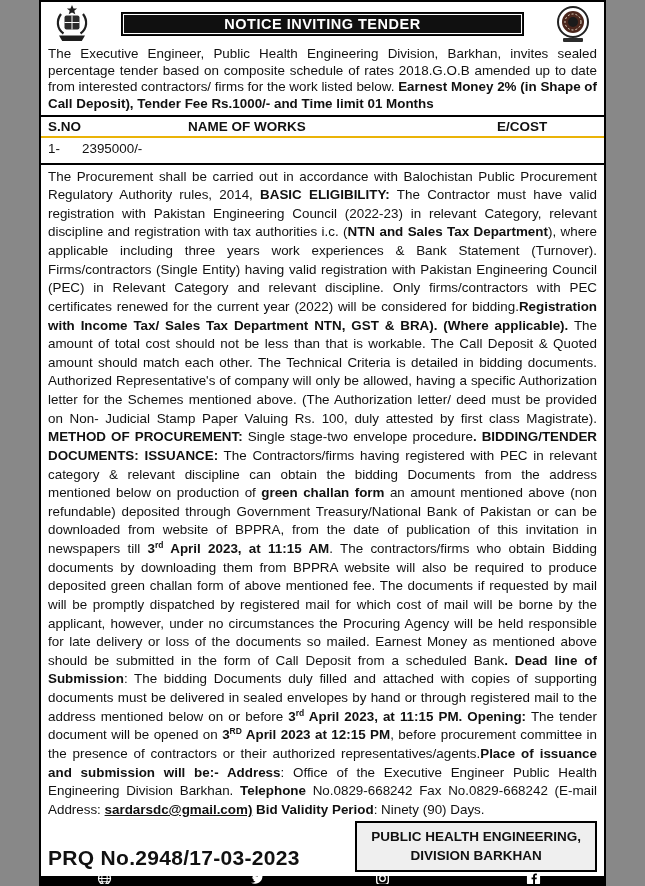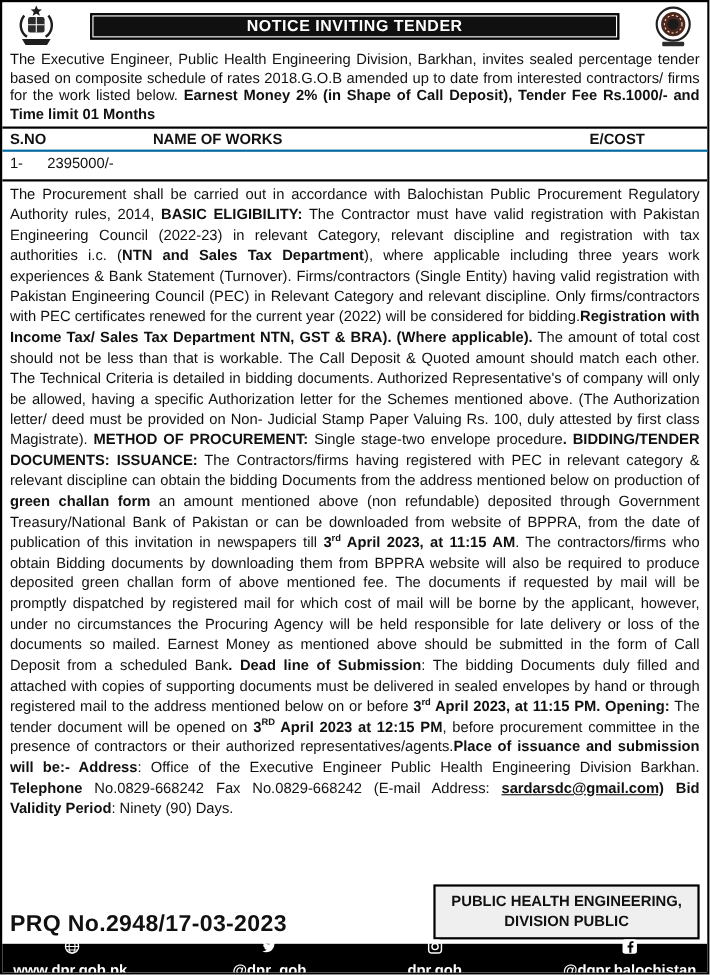--- a/index.html
+++ b/index.html
@@ -1,44 +1,44 @@
 <!DOCTYPE html>
 <html><head>
 <meta charset="utf-8">
 <style>
   * { margin:0; padding:0; box-sizing:border-box; }
   body { background:#888; font-family:"Liberation Sans", sans-serif; }
   .page {
-    width:645px; height:886px; margin:0 auto; background:#fff;
+    width:567px; height:886px; margin:0 auto; background:#fff;
     border:2px solid #000; display:flex; flex-direction:column;
     color:#111; overflow:hidden;
   }
   
   .header { display:flex; align-items:center; padding:3px 8px 1px; height:42px; }
   .logo { width:46px; height:40px; flex:0 0 auto; }
   .title-bar {
     flex:1; margin:0 26px; background:#101010; color:#fff;
     border:1px solid #000; outline:1px solid #fff; outline-offset:-3px;
     text-align:center; font-weight:700; font-size:14.5px; letter-spacing:.5px;
     padding:3px 0;
   }
   
   .intro {
     padding:2px 7px 3px; font-size:13.4px; line-height:1.24;
     text-align:justify;
   }
   
   .ntable { border-top:2px solid #000; }
   .thead {
-    display:flex; border-bottom:2px solid #0369a1; font-weight:700;
+    display:flex; border-bottom:2px solid #eab308; font-weight:700;
     font-size:13.5px; padding:2px 7px;justify-content:center;
   }
   .trow { display:flex; font-size:13.4px; padding:2px 7px 5px; border-bottom:2px solid #000; line-height:1.28; }
   .c-sno { width:34px; flex:0 0 auto; }
-  .c-name { flex:1; padding-right:23px; }
+  .c-name { flex:1; padding-right:23px;margin-left:10px; }
   .thead .c-name { padding-left:96px; }
   .c-cost { width:100px; flex:0 0 auto; text-align:left; }
   
   .bodytext {
     flex:1; padding:3px 7px 0; font-size:13.4px; line-height:1.39;
     text-align:justify;
   }
   .b { font-weight:700; }
   .u { text-decoration:underline; }
   sup { font-size:8.5px; line-height:0; vertical-align:super; }
@@ -103,21 +103,21 @@
       <span class="c-cost">2395000/-</span>
     </div>
   </div>
 
   <div class="bodytext"><span>The Procurement shall be carried out in accordance with Balochistan Public Procurement Regulatory Authority rules, 2014, </span><span class="b">BASIC ELIGIBILITY:</span><span> The Contractor must have valid registration with Pakistan Engineering Council (2022-23) in relevant Category, relevant discipline and registration with tax authorities i.c. (</span><span class="b">NTN and Sales Tax Department</span><span>), where applicable including three years work experiences &amp; Bank Statement  (Turnover). Firms/contractors (Single Entity) having valid registration with Pakistan Engineering Council (PEC) in Relevant Category and relevant discipline. Only firms/contractors with PEC certificates renewed for the current year (2022) will be considered for bidding.</span><span class="b">Registration with Income Tax/ Sales Tax Department NTN, GST &amp; BRA). (Where applicable).</span><span> The amount of total cost should not be less than that is workable. The Call Deposit &amp; Quoted amount should match each other. The Technical Criteria is detailed in bidding documents. Authorized Representative's of company will only be allowed, having a specific Authorization letter for the Schemes mentioned above. (The Authorization letter/ deed must be provided on Non- Judicial Stamp Paper Valuing Rs. 100, duly attested by first class Magistrate). </span><span class="b">METHOD OF PROCUREMENT:</span><span> Single stage-two envelope procedure</span><span class="b">. BIDDING/TENDER DOCUMENTS: ISSUANCE:</span><span> The Contractors/firms having registered with PEC in relevant category &amp; relevant discipline can obtain the bidding Documents from the address mentioned below on production of </span><span class="b">green challan form</span><span> an amount mentioned above (non refundable) deposited through Government Treasury/National Bank of Pakistan or can be downloaded from website of BPPRA, from the date of publication of this invitation in newspapers till </span><span class="b">3</span><sup class="b">rd</sup><span class="b"> April 2023, at 11:15 AM</span><span>. The contractors/firms who obtain Bidding documents by downloading them from BPPRA website will also be required to produce deposited green challan form of above mentioned fee. The documents if requested by mail will be promptly dispatched by registered mail for which cost of mail will be borne by the applicant, however, under no circumstances the Procuring Agency will be held responsible for late delivery or loss of the documents so mailed. Earnest Money as mentioned above should be submitted in the form of Call Deposit from a scheduled Bank</span><span class="b">. Dead line of Submission</span><span>: The bidding Documents duly filled and attached with copies of supporting documents must be delivered in sealed envelopes by hand or through registered mail to the address mentioned below on or before </span><span class="b">3</span><sup class="b">rd</sup><span class="b"> April 2023, at 11:15 PM. Opening:</span><span> The tender document will be opened on </span><span class="b">3</span><sup class="b">RD</sup><span class="b"> April 2023 at 12:15 PM</span><span>, before procurement committee in the presence of contractors or their authorized representatives/agents.</span><span class="b">Place of issuance and submission will be:- Address</span><span>: Office of the Executive Engineer Public Health Engineering Division Barkhan. </span><span class="b">Telephone</span><span> No.0829-668242 Fax No.0829-668242 (E-mail Address: </span><span class="b u">sardarsdc@gmail.com)</span><span class="b"> Bid Validity Period</span><span>: Ninety (90) Days.</span></div>
 
   <div class="bottomrow">
     <div class="prq">PRQ No.2948/17-03-2023</div>
     <div class="sigbox">
       <div>PUBLIC HEALTH ENGINEERING,</div>
-      <div>DIVISION  PUBLIC</div>
+      <div>DIVISION  BARKHAN</div>
     </div>
   </div>
 
   <div class="footer">
     <span class="fitem">
       <span>
         <svg viewBox="0 0 16 16" width="15" height="15">
           <circle cx="8" cy="8" r="6.4" fill="none" stroke="#fff" stroke-width="1.3"></circle>
           <ellipse cx="8" cy="8" rx="2.9" ry="6.4" fill="none" stroke="#fff" stroke-width="1.1"></ellipse>
           <line x1="1.6" y1="8" x2="14.4" y2="8" stroke="#fff" stroke-width="1.1"></line>

